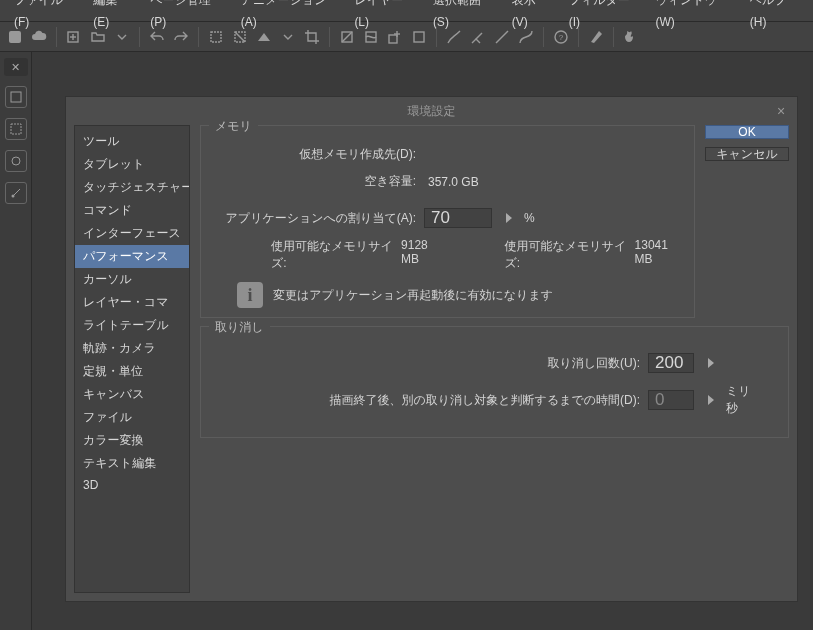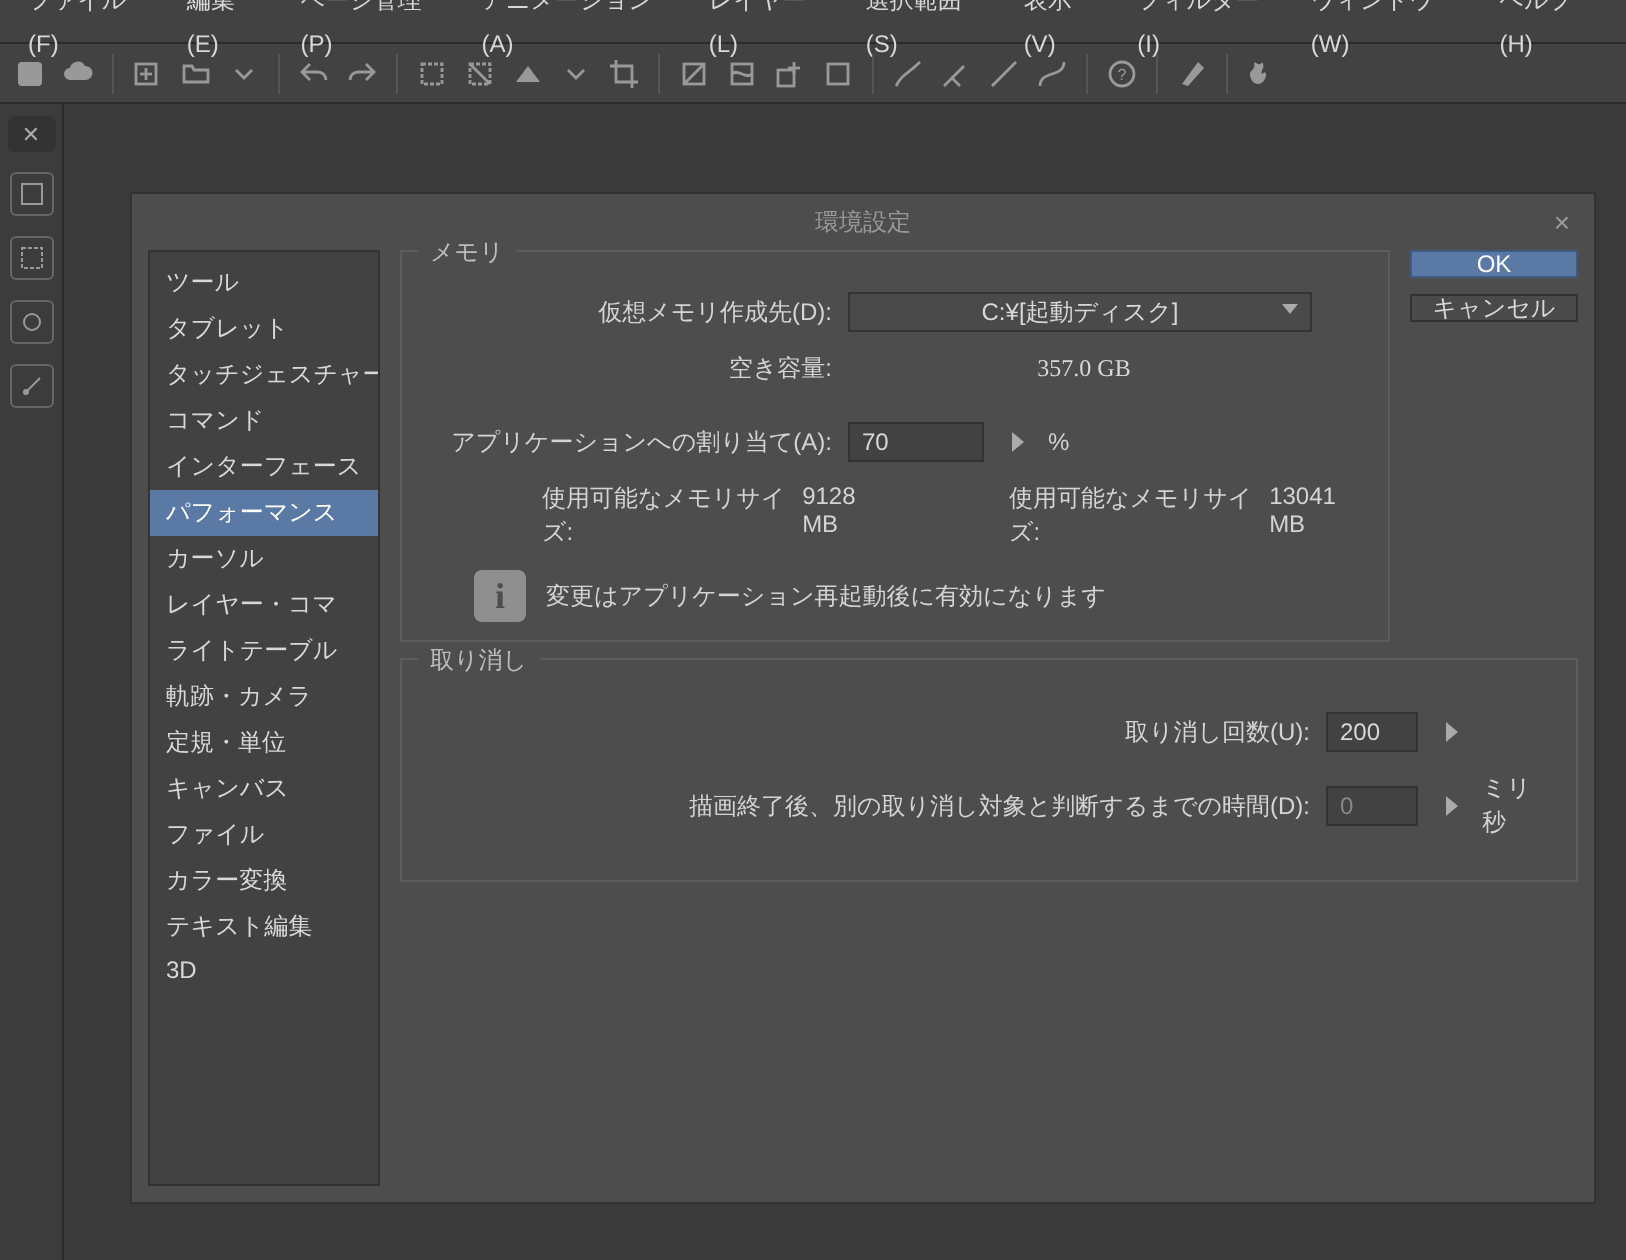--- a/index.html
+++ b/index.html
@@ -28,21 +28,21 @@
 
 .content-area { flex: 1; display: flex; flex-direction: column; gap: 8px;}
 .fieldset { border: 1px solid #5c5c5c; padding: 14px 10px 9px 10px; position: relative; }
 .legend { position: absolute; top: -8px; left: 8px; background: #4d4d4d; padding: 0 6px; color: #bdbdbd; font-size: 12px;}
 .row { display: flex; align-items: center; margin-bottom: 10px; gap: 8px;}
 .row:last-child { margin-bottom: 0; }
 .lbl { text-align: right; color: #d4d4d4; }
 .select-box { flex: 0 0 232px; height: 20px; background: #4a4a4a; border: 1px solid #333; display: flex; align-items: center; justify-content: center; position: relative; font-size: 12px; color: #d8d8d8;}
 .select-arrow { position: absolute; right: 6px; top: 5px; width: 0; height: 0; border-left: 4px solid transparent; border-right: 4px solid transparent; border-top: 5px solid #aaa;}
 .val-text { color: #d8d8d8; }
-.num-input { width: 68px; height: 20px; background: #424242; border: 1px solid #333; color: #d8d8d8; padding: 0 6px; font-size: 12px; display: flex; align-items: center;}
+.num-input { width: 68px; height: 20px; background: #424242; border: 1px solid #333; color: #d8d8d8; padding: 0 6px; font-size: 17px; display: flex; align-items: center;}
 .num-input.readonly { color: #888; }
 .spin-arrow { width: 0; height: 0; border-top: 5px solid transparent; border-bottom: 5px solid transparent; border-left: 6px solid #aaa; margin-left: 6px; margin-right: 4px;}
 .suffix { color: #d4d4d4; }
 .info-row { display: flex; align-items: center; gap: 10px; margin-top: 10px;}
 .info-icon { width: 26px; height: 26px; background: #8f8f8f; border-radius: 4px; display: flex; align-items: center; justify-content: center; color: #4d4d4d; font-weight: bold; font-family: serif; font-size: 18px;}
 .info-text { color: #d4d4d4; }
 .btn-col { display: flex; flex-direction: column; gap: 8px; width: 84px;}
 .dlg-btn { height: 14px; background: #4a4a4a; border: 1px solid #333; color: #d8d8d8; display: flex; align-items: center; justify-content: center; font-size: 12px; cursor: pointer;}
 .dlg-btn.primary { background: #5a79a5; border: 1px solid #3d5a85; color: #fff;}
 .mem-usage-row { display: flex; align-items: center; justify-content: flex-start; gap: 0; margin-top: 8px; font-size: 12px; color: #d4d4d4;}
@@ -255,29 +255,25 @@
       </div>
 
     <div class="content-area">
       <div class="top-row">
         <div class="top-main">
           <div class="fieldset">
             <div class="legend">メモリ</div>
 
             <div class="row" style="margin-top:6px;">
               <div class="lbl" style="flex:0 0 205px;">仮想メモリ作成先(D):</div>
-              <div class="select-box">
-                <span>C:¥[起動ディスク]</span>
-                <div class="select-arrow"></div>
-              </div>
             </div>
 
             <div class="row">
               <div class="lbl" style="flex:0 0 205px;">空き容量:</div>
-              <div class="val-text" style="flex:0 0 232px; text-align:center; padding-left:4px;font-family:Liberation Serif, serif;">357.0 GB</div>
+              <div class="val-text" style="flex:0 0 232px; text-align:left; padding-left:4px;">357.0 GB</div>
             </div>
 
             <div class="row" style="margin-top:18px;">
               <div class="lbl" style="flex:0 0 205px;">アプリケーションへの割り当て(A):</div>
               <div class="num-input">
                   <span>70</span>
                 </div>
               <div class="spin-arrow"></div>
               <span class="suffix">%</span>
             </div>
@@ -298,21 +294,21 @@
               <div class="info-text">変更はアプリケーション再起動後に有効になります</div>
             </div>
           </div>
         </div>
         <div class="btn-col">
           <div class="dlg-btn primary">OK</div>
           <div class="dlg-btn">キャンセル</div>
         </div>
       </div>
 
-      <div class="fieldset" style="padding:20px 3px;">
+      <div class="fieldset" style="padding:20px 18px;">
         <div class="legend">取り消し</div>
 
         <div class="row" style="justify-content:flex-end; margin-top:6px; padding-right:10px;">
           <div class="lbl">取り消し回数(U):</div>
           <div class="num-input" style="width:46px;">
               <span>200</span>
             </div>
           <div class="spin-arrow"></div>
           <span style="width:34px;"></span>
         </div>

